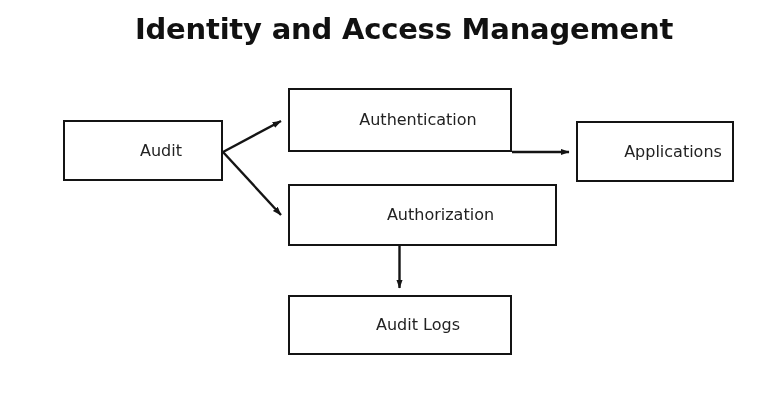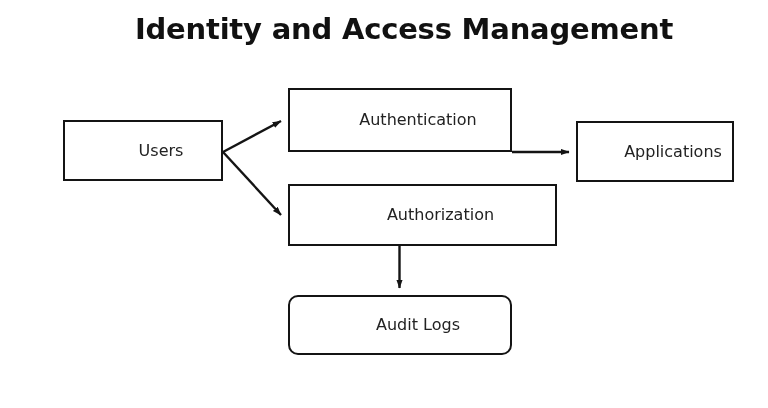--- a/index.html
+++ b/index.html
@@ -52,21 +52,21 @@
     font-size: 16px;
     font-weight: normal;
     color: #222222;
     line-height: 1;
     white-space: nowrap;
   }
   #node-users       { left: 63px;  top: 120px; width: 160px; height: 61px; }
   #node-authn       { left: 288px; top: 88px;  width: 224px; height: 64px; }
   #node-authz       { left: 288px; top: 184px; width: 269px; height: 62px; }
   #node-apps        { left: 576px; top: 121px; width: 158px; height: 61px; text-align: center; }
-  #node-audit       { left: 288px; top: 295px; width: 224px; height: 60px; border-radius: 10px; }
+  #node-audit       { left: 288px; top: 295px; width: 224px; height: 60px; }
   #connector-layer {
     position: absolute;
     left: 0;
     top: 0;
     width: 768px;
     height: 408px;
     pointer-events: none;
   }
 </style>
 </head>
@@ -86,21 +86,21 @@
     <line x1="223" y1="152" x2="281" y2="121" stroke="#141414" stroke-width="2.4" marker-end="url(#arrowhead)"></line>
 
     <line x1="223" y1="152" x2="281" y2="215" stroke="#141414" stroke-width="2.4" marker-end="url(#arrowhead)"></line>
 
     <line x1="512" y1="152" x2="569" y2="152" stroke="#141414" stroke-width="2.4" marker-end="url(#arrowhead)"></line>
 
     <line x1="399.5" y1="246" x2="399.5" y2="288" stroke="#141414" stroke-width="2.4" marker-end="url(#arrowhead)"></line>
   </svg>
 
   <div class="node" id="node-users">
-    <span class="node-label">Users</span>
+    <span class="node-label">Audit</span>
   </div>
 
   <div class="node" id="node-authn">
     <span class="node-label">Authentication</span>
   </div>
 
   <div class="node" id="node-authz">
     <span class="node-label">Authorization</span>
   </div>
 

